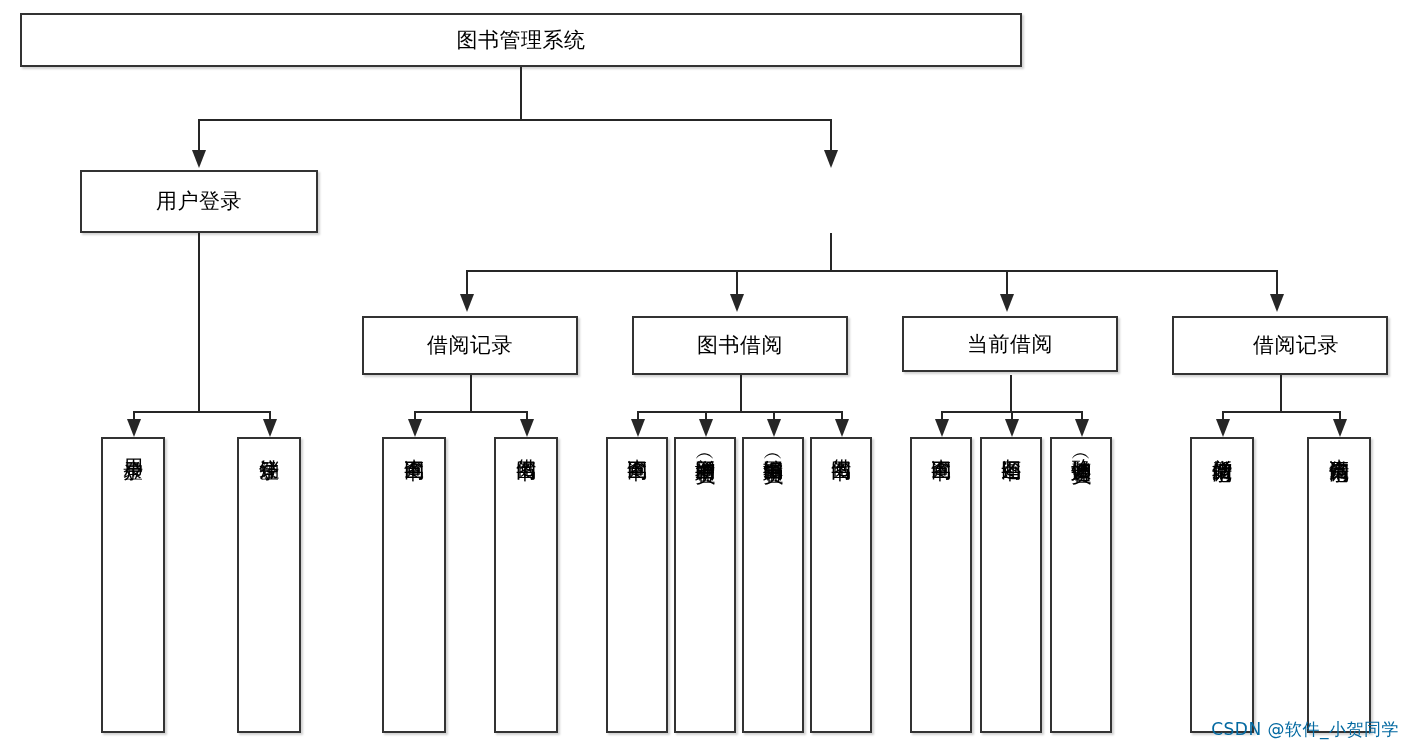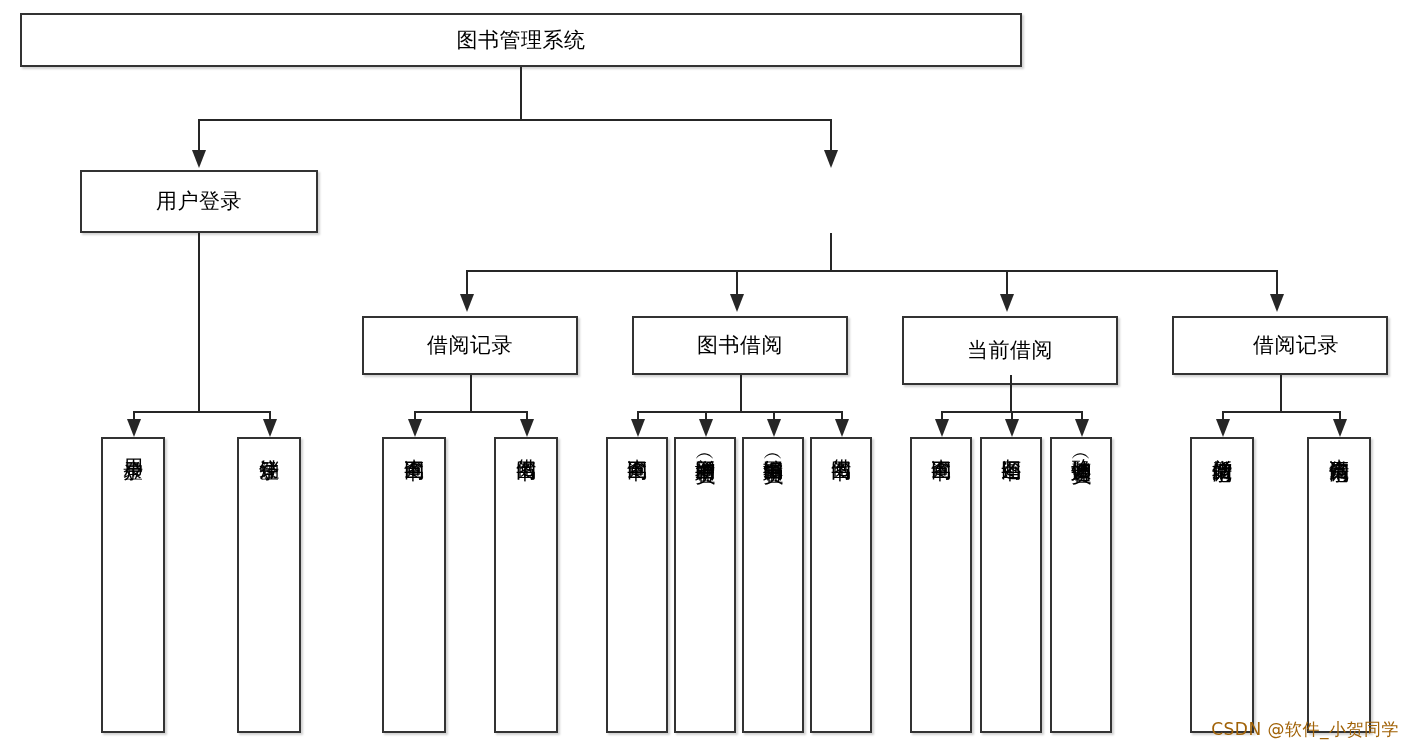--- a/index.html
+++ b/index.html
@@ -74,21 +74,21 @@
     border-right: 7px solid transparent;
     border-top: 18px solid #262626;
   }
 
   
   #watermark {
     position: absolute;
     right: 6px;
     bottom: 6px;
     font-size: 17px;
-    color: #a16207;
+    color: #0369a1;
     letter-spacing: 0.5px;
     white-space: nowrap;
     user-select: none;
     margin-top: 36px;
   }
 </style>
 </head>
 <body>
 
 <div id="canvas">
@@ -129,21 +129,21 @@
   <div class="arrow" style="left:1000px; top:294px;"></div>
   <div class="vline" style="left:1276px; top:270px; height:26px;"></div>
   <div class="arrow" style="left:1270px; top:294px;"></div>
 
   <div class="node" style="left:362px; top:316px; width:216px; height:59px;">
     <span class="label">借阅记录</span>
   </div>
   <div class="node" style="left:632px; top:316px; width:216px; height:59px;">
     <span class="label">图书借阅</span>
   </div>
-  <div class="node" style="left:902px; top:316px; width:216px; height:69px;">
+  <div class="node" style="left:902px; top:316px; width:216px; height:56px;">
     <span class="label">当前借阅</span>
   </div>
   <div class="node" style="left:1172px; top:316px; width:216px; height:59px;padding-left:32px;">
     <span class="label">借阅记录</span>
   </div>
 
   <div class="vline" style="left:470px; top:375px; height:36px;"></div>
   <div class="hline" style="left:414px; top:411px; width:113px; height:2px;"></div>
   <div class="vline" style="left:414px; top:411px; height:11px;"></div>
   <div class="arrow" style="left:408px; top:419px;"></div>

